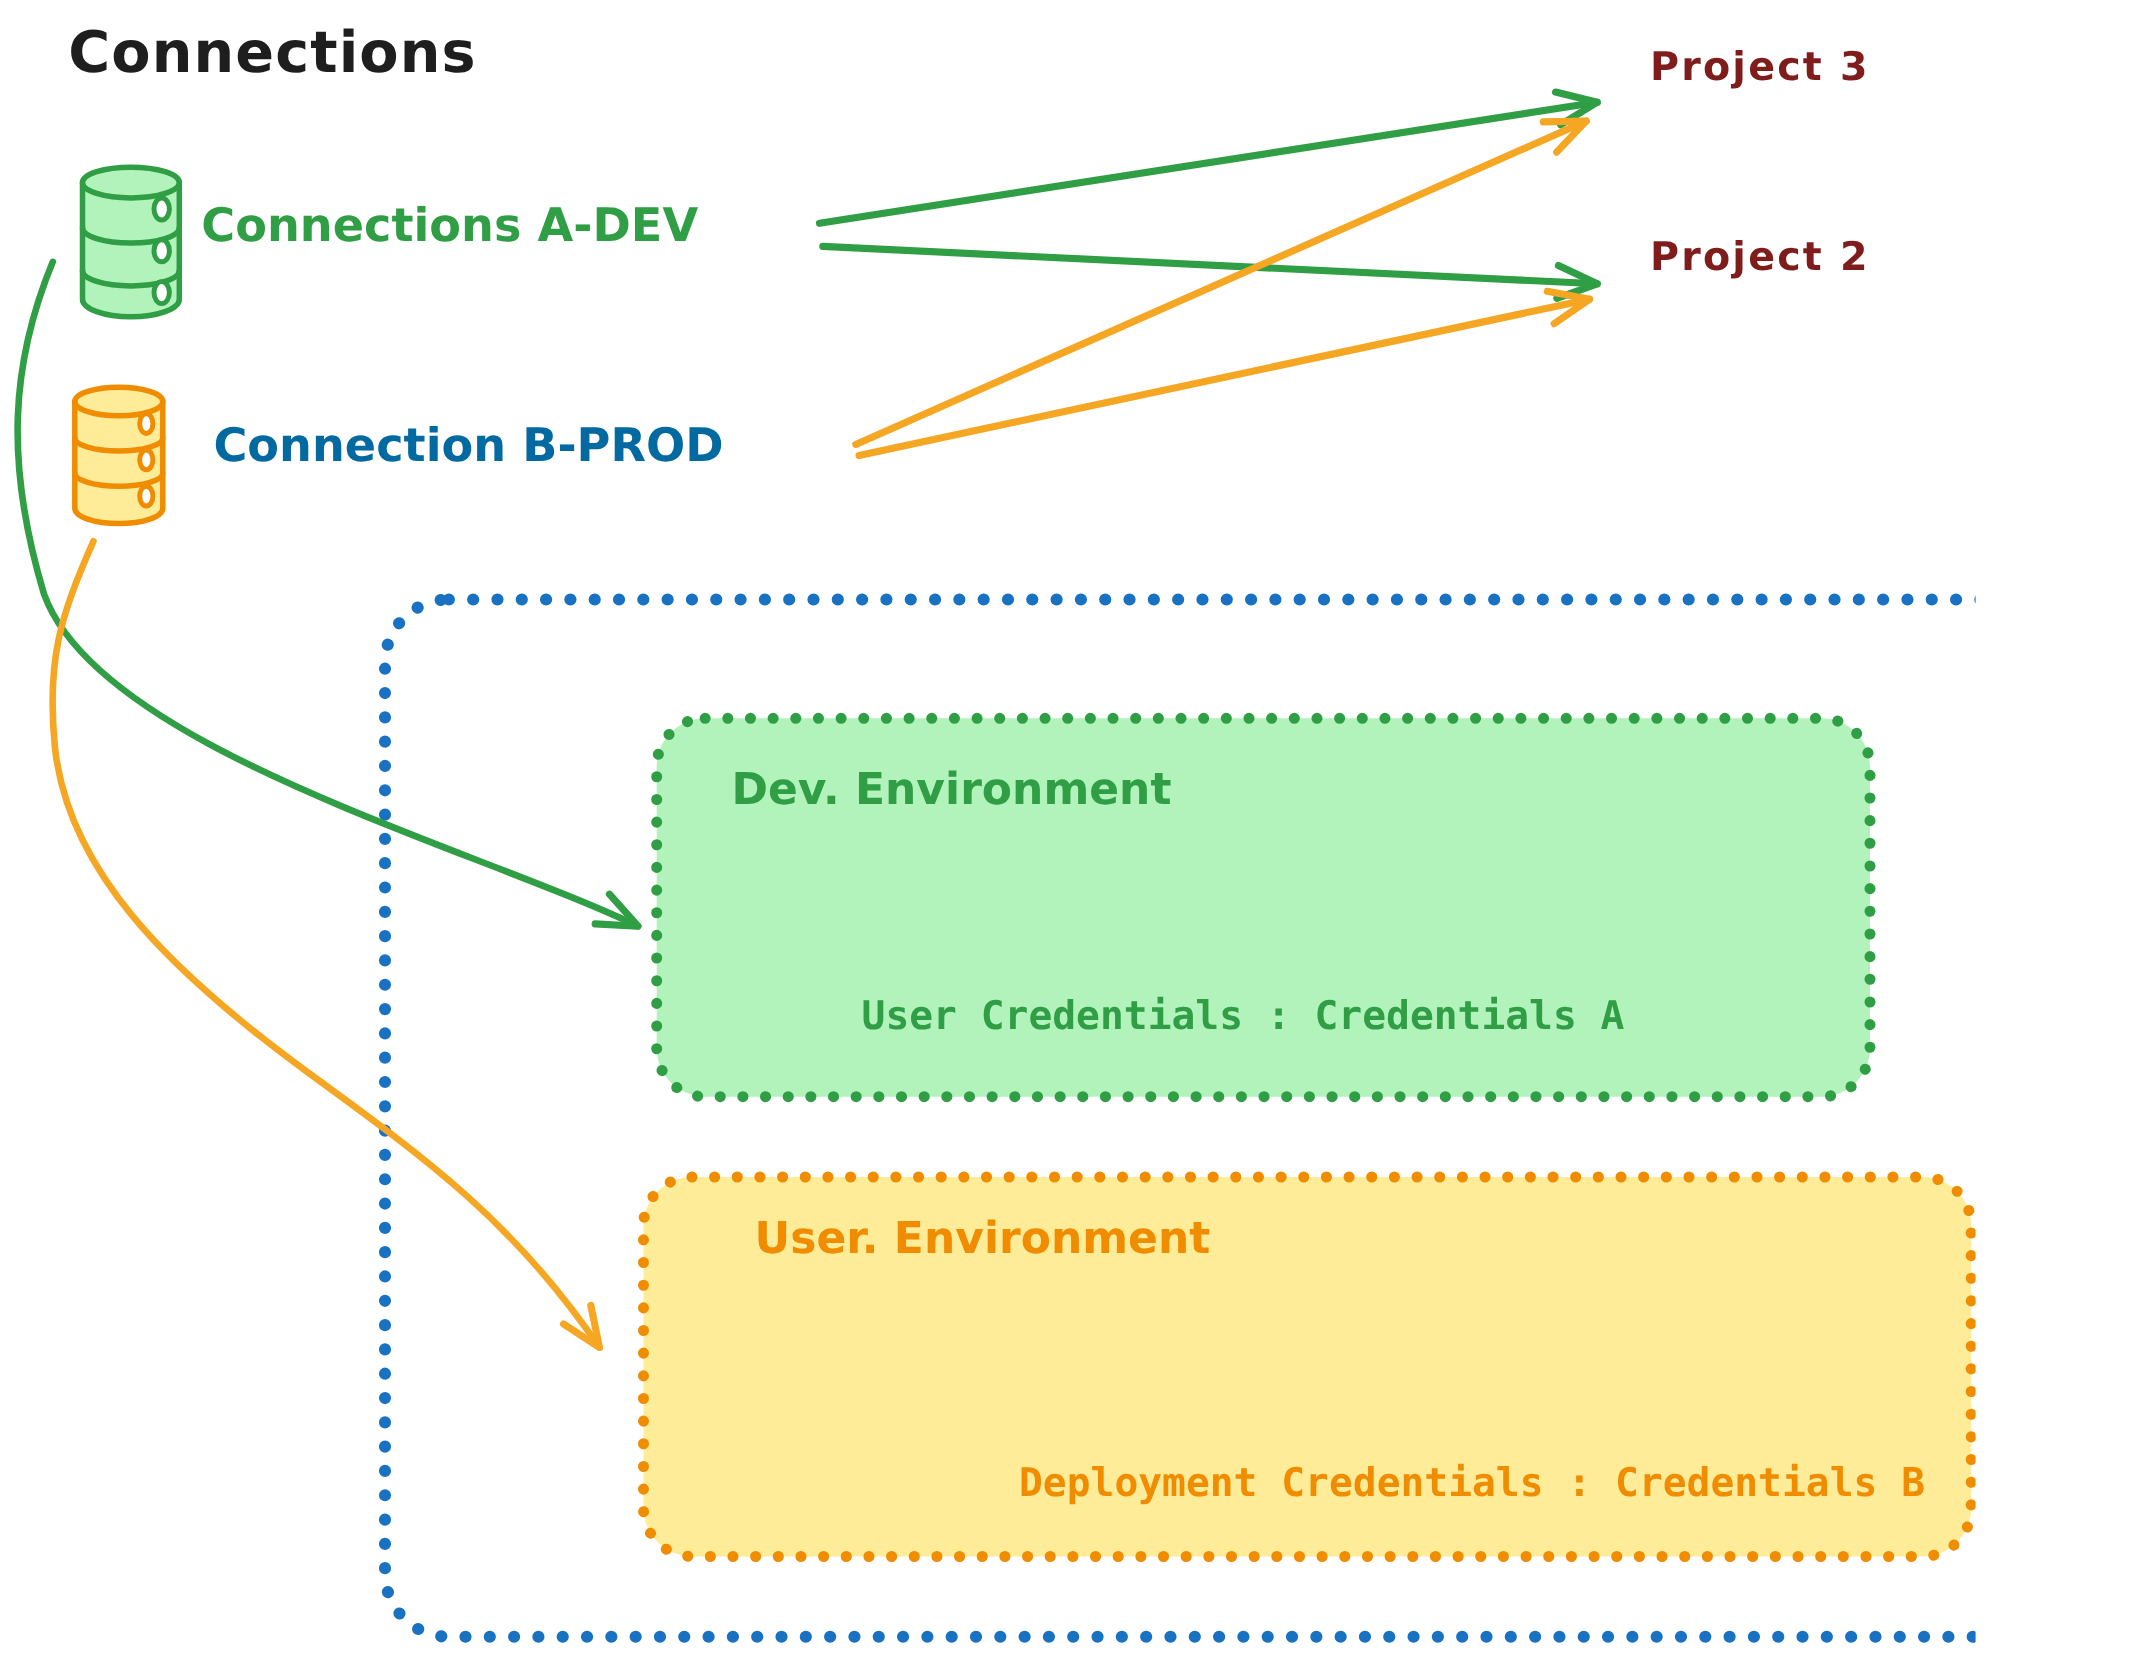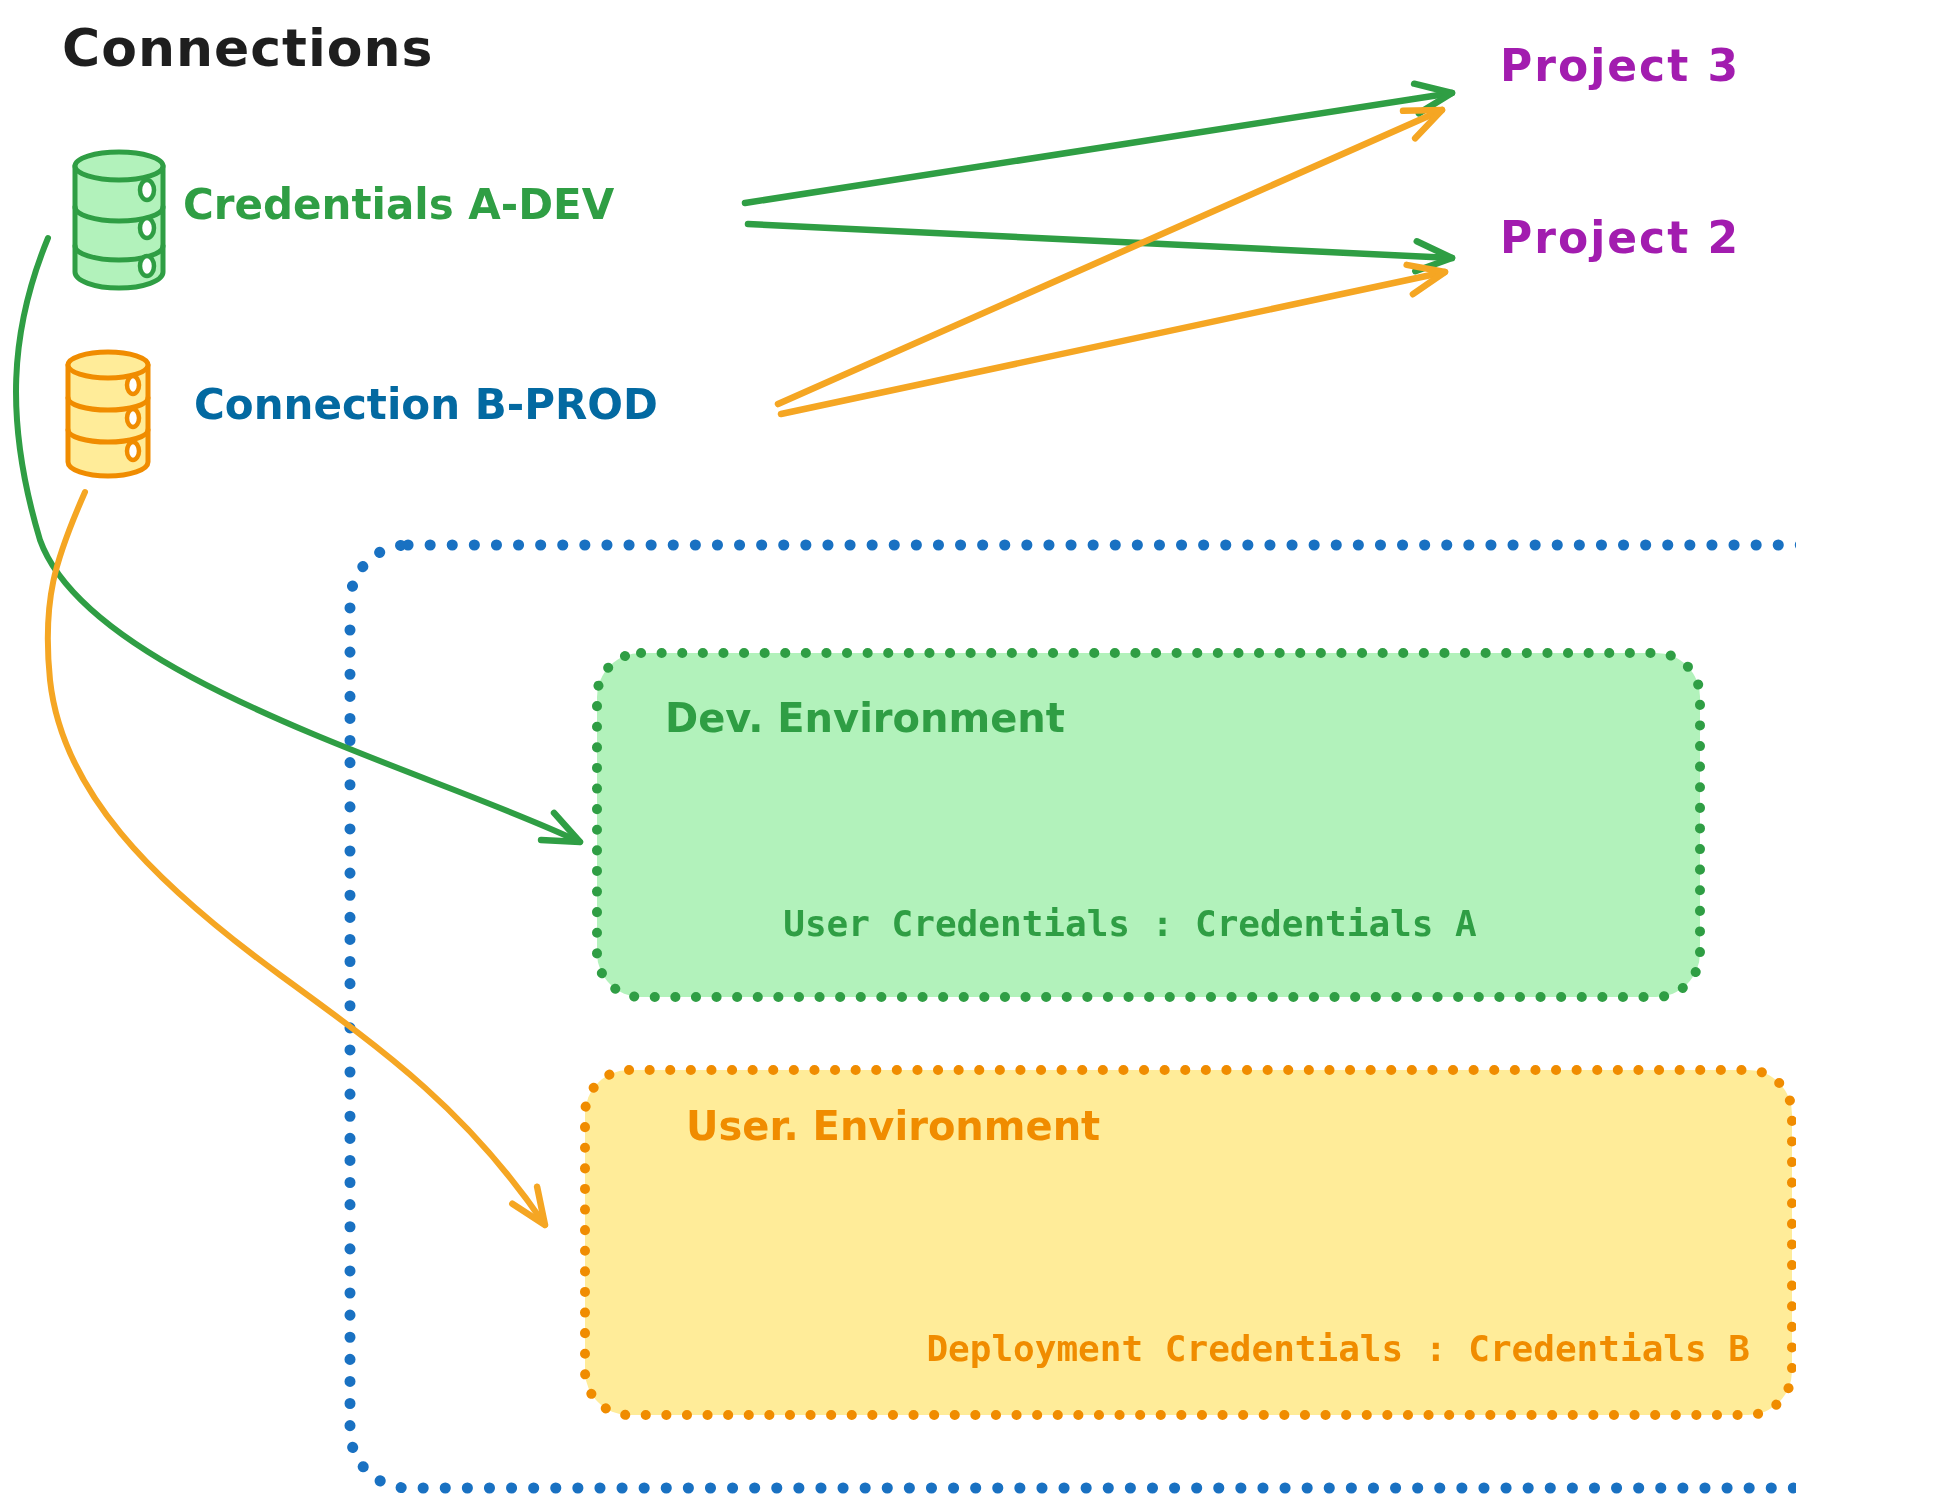--- a/index.html
+++ b/index.html
@@ -9,21 +9,21 @@
     background:#ffffff;
     overflow:hidden;
     font-family:"DejaVu Sans", sans-serif;
     text-decoration:underline;
   }
   #shapes{position:absolute;left:0;top:0;}
   .txt{position:absolute;white-space:nowrap;line-height:1.1;}
   .title{left:62px;top:20px;font-size:52px;font-weight:700;color:#1e1e1e;letter-spacing:1px;}
   .conn-a{left:183px;top:182px;font-size:42px;font-weight:700;color:#2f9e44;}
   .conn-b{left:165px;top:382px;font-size:42px;font-weight:700;color:#0369a1;margin-left:29px;}
-  .proj{font-size:44px;font-weight:700;color:#a21caf;letter-spacing:2px;}
+  .proj{font-size:36px;font-weight:700;color:#7f1d1d;letter-spacing:2px;}
   .proj3{left:1500px;top:42px;}
   .proj2{left:1500px;top:214px;}
   .proj1{left:1573px;top:424px;}
   .env-title{font-size:40px;font-weight:700;margin-left:48px;}
   .dev-title{left:617px;top:696px;color:#2f9e44;}
   .prod-title{left:638px;top:1104px;color:#f08c00;}
   .creds{
     position:absolute;text-align:right;
     font-family:"DejaVu Sans Mono", monospace;
     font-size:36px;font-weight:700;white-space:nowrap;
@@ -76,21 +76,21 @@
       <path d="M68 398 a40 12 0 0 0 80 0" fill="none"></path>
       <path d="M68 430 a40 12 0 0 0 80 0" fill="none"></path>
       <ellipse cx="133" cy="385" rx="6" ry="9" fill="#ffffff" stroke-width="4.5"></ellipse>
       <ellipse cx="133" cy="418" rx="6" ry="9" fill="#ffffff" stroke-width="4.5"></ellipse>
       <ellipse cx="133" cy="451" rx="6" ry="9" fill="#ffffff" stroke-width="4.5"></ellipse>
     </g>
   </svg>
 
   <div class="txt title">Connections</div>
 
-  <div class="txt conn-a">Credentials A-DEV</div>
+  <div class="txt conn-a">Connections A-DEV</div>
 
   <div class="txt conn-b">Connection B-PROD</div>
 
   <div class="txt proj proj3">Project 3</div>
 
   <div class="txt proj proj2">Project 2</div>
 
 
   <div class="txt env-title dev-title">Dev. Environment</div>
 

